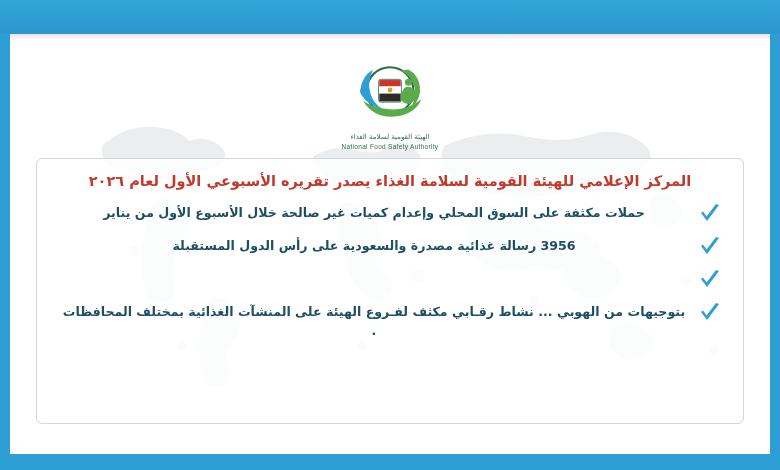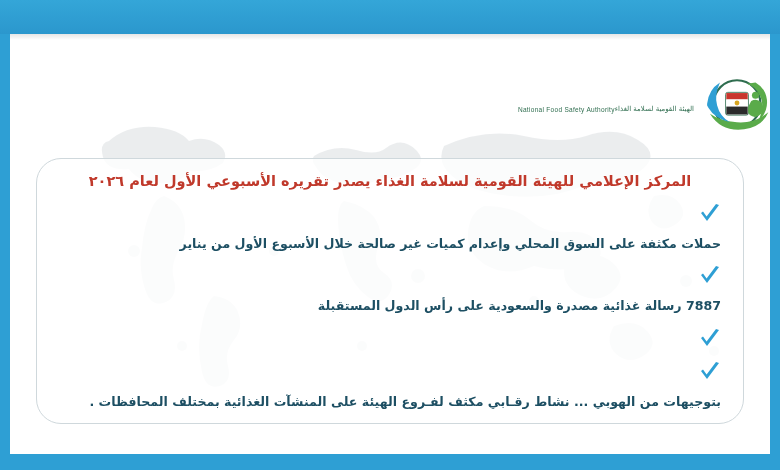--- a/index.html
+++ b/index.html
@@ -75,20 +75,21 @@
   }
   .map-watermark svg { width: 100%; height: 100%; display: block; }
 
   
   .logo-wrap {
     position: absolute;
     top: 58px;
     left: 0; right: 0;
     height: 100px;
     display: flex;
+    flex-direction: column;
     align-items: center;
     justify-content: flex-start;
   }
   .logo-mark { width: 86px; height: 74px; display: block; }
   .logo-text-ar {
     font-size: 7px;
     color: #2f6d4f;
     letter-spacing: .5px;
     margin-top: 1px;
     font-family: "DejaVu Sans", sans-serif;
@@ -104,42 +105,42 @@
 
   
   .card {
     position: absolute;
     top: 158px;
     left: 36px;
     width: 708px;
     height: 266px;
     background: rgba(255,255,255,0.80);
     border: 1px solid #cfd8dc;
-    border-radius: 25px;
+    border-radius: 6px;
     padding: 12px 22px 10px 22px;
   }
 
   .headline {
     text-align: center;
     color: #c0392b;
     font-size: 14.5px;
     font-weight: bold;
     line-height: 1.5;
     direction: rtl;
     margin-bottom: 10px;
     font-family: "DejaVu Sans", sans-serif;
   }
 
   .bullets {
     list-style: none;
     direction: rtl;
   }
   .bullet {
     display: flex;
-    flex-direction: column;
+    flex-direction: row;
     align-items: flex-start;
     gap: 10px;
     margin-bottom: 12px;
   }
   .check-icon {
     flex: 0 0 auto;
     width: 22px;
     height: 20px;
     margin-top: 1px;
   }
@@ -235,21 +236,21 @@
         </span>
         <span class="bullet-text">حملات مكثفة على السوق المحلي وإعدام كميات غير صالحة خلال الأسبوع الأول من يناير</span>
       </div>
 
       <div class="bullet">
         <span class="check-icon">
           <svg viewBox="0 0 22 20" xmlns="http://www.w3.org/2000/svg">
             <path d="M2 9 L8 17 L20 1 L17 0 L7.6 12.4 L4 7.6 Z" fill="#2e9fd4"></path>
           </svg>
         </span>
-        <span class="bullet-text">7887   رسالة غذائية مصدرة والسعودية على رأس الدول المستقبلة</span>
+        <span class="bullet-text">3956   رسالة غذائية مصدرة والسعودية على رأس الدول المستقبلة</span>
       </div>
 
 
       <div class="bullet">
         <span class="check-icon">
           <svg viewBox="0 0 22 20" xmlns="http://www.w3.org/2000/svg">
             <path d="M2 9 L8 17 L20 1 L17 0 L7.6 12.4 L4 7.6 Z" fill="#2e9fd4"></path>
           </svg>
         </span>
       </div>

